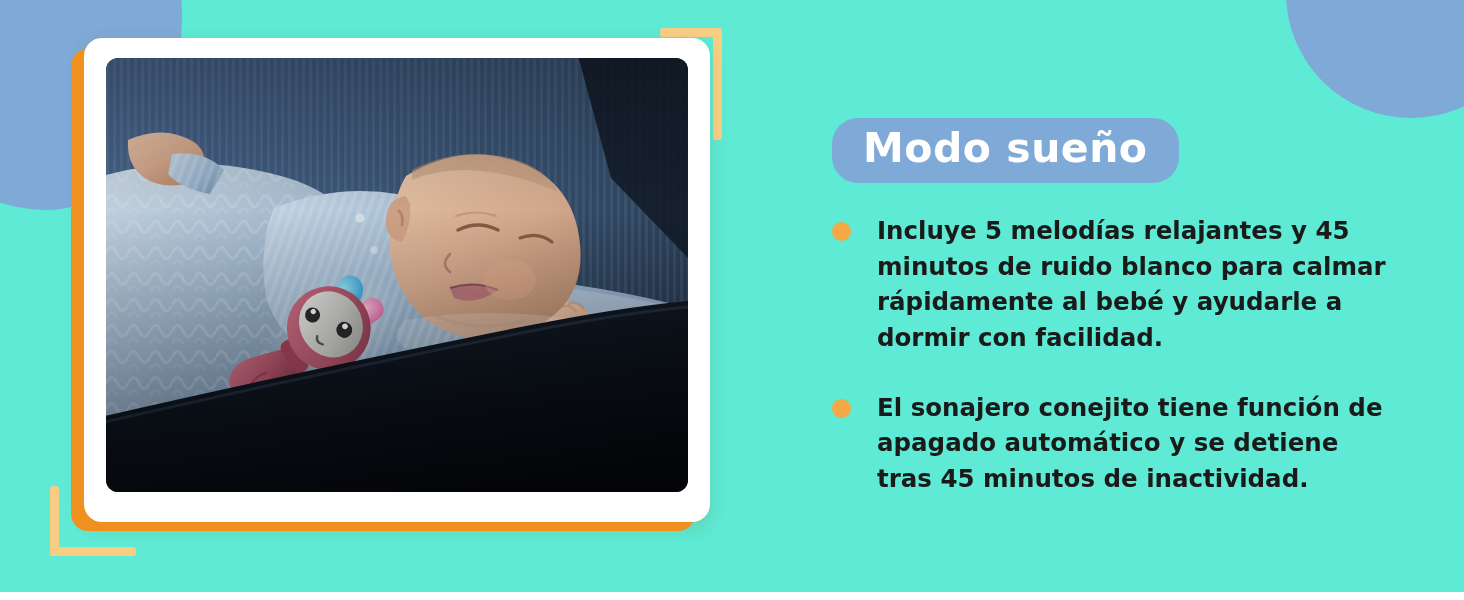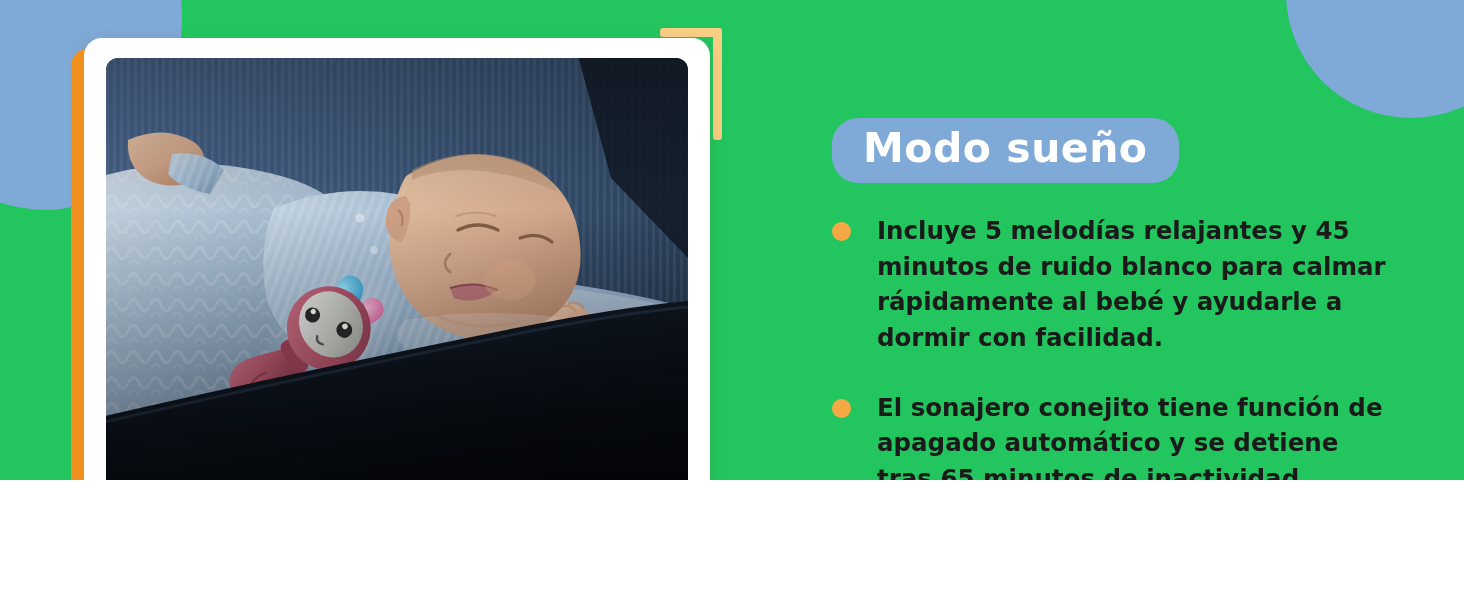--- a/index.html
+++ b/index.html
@@ -3,23 +3,23 @@
 <meta charset="utf-8">
 <style>
   html, body {
     margin: 0;
     padding: 0;
     background: #ffffff;
   }
   #banner {
     position: relative;
     width: 1464px;
-    height: 480px;
+    height: 592px;
     overflow: hidden;
-    background: #22c55e;
+    background: #5eead4;
     font-family: "DejaVu Sans", sans-serif;
   }
 
   
   .blob {
     position: absolute;
     background: #7FA9D6;
     pointer-events: none;
   }
   .blob-tl {
@@ -309,18 +309,18 @@
   <div class="content">
     <div class="title-badge">Modo sueño</div>
 
     <div class="bullets">
       <div class="bullet">
         <span class="dot"></span>
         <span class="bullet-text">Incluye 5 melodías relajantes y 45 minutos de ruido blanco para calmar rápidamente al bebé y ayudarle a dormir con facilidad.</span>
       </div>
       <div class="bullet">
         <span class="dot"></span>
-        <span class="bullet-text">El sonajero conejito tiene función de apagado automático y se detiene tras 65 minutos de inactividad.</span>
+        <span class="bullet-text">El sonajero conejito tiene función de apagado automático y se detiene tras 45 minutos de inactividad.</span>
       </div>
     </div>
   </div>
 
 </div>
 
 </body></html>

